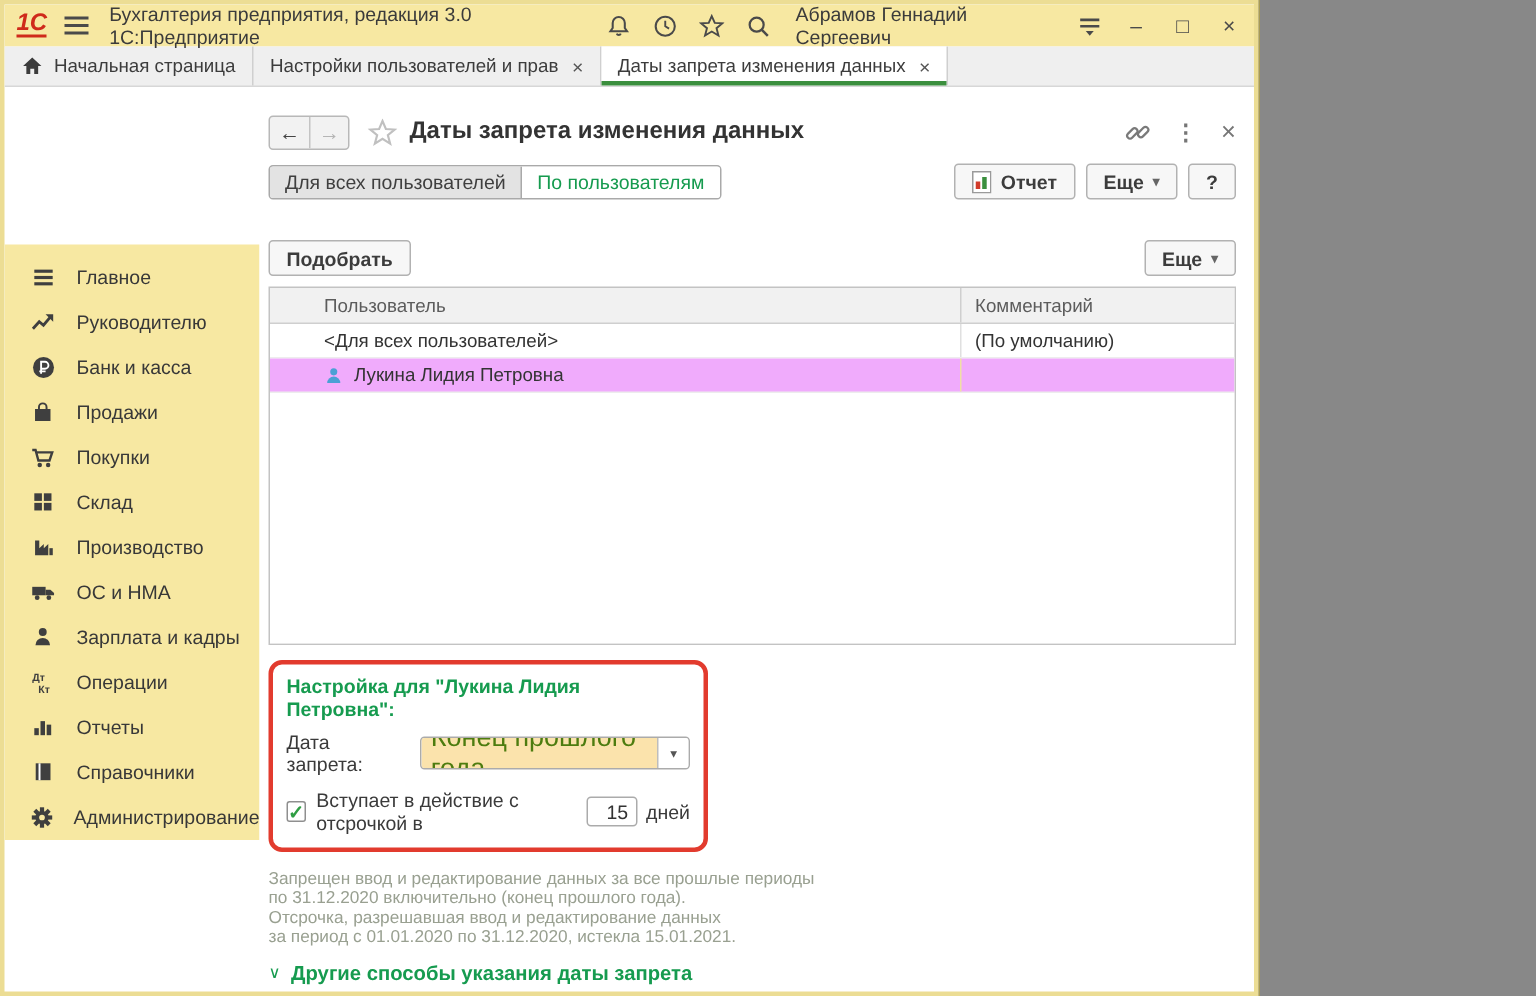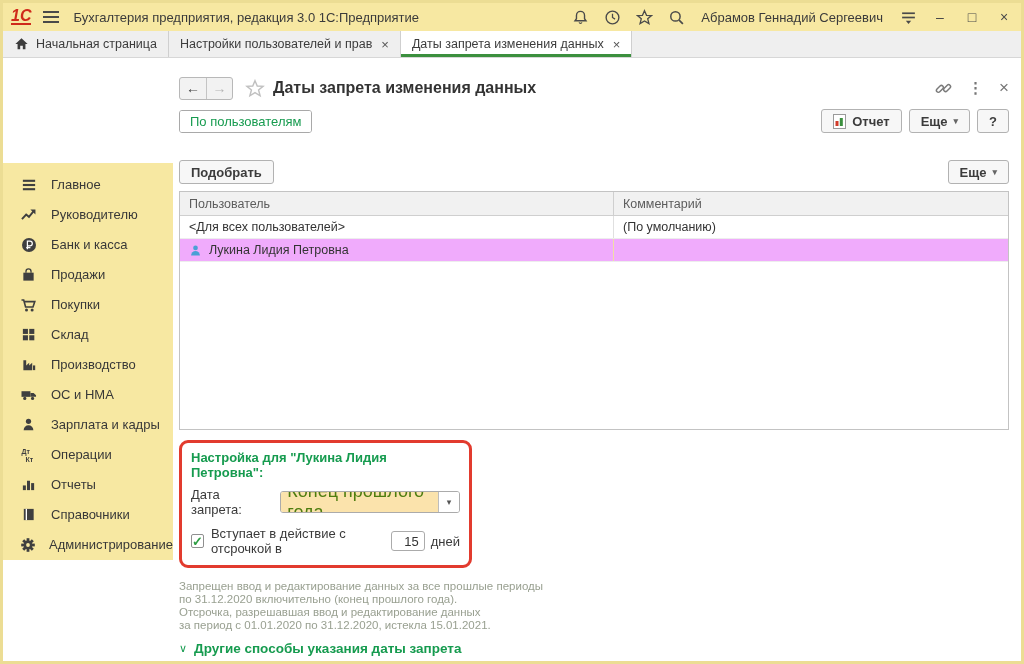--- a/index.html
+++ b/index.html
@@ -1,17 +1,17 @@
 <!DOCTYPE html>
 <html><head>
 <meta charset="utf-8">
 <style>
   * { margin:0; padding:0; box-sizing:border-box; }
   html,body { width:1024px; height:664px; font-family:"Liberation Sans", sans-serif; background:#888; }
-  .window { position:relative; width:1024px; height:664px; background:#fff; border:3px solid #ecdd94; outline:1px solid #a89a55; overflow:hidden; }
+  .window { position:relative; width:839px; height:664px; background:#fff; border:3px solid #ecdd94; outline:1px solid #a89a55; overflow:hidden; }
 
   
   .titlebar { height:28px; background:#f7e8a2; display:flex; align-items:center; padding:0 8px; }
   .logo-1c { color:#cf2a1b; font-weight:bold; font-style:italic; font-size:16px; border-bottom:2px solid #cf2a1b; line-height:14px; margin-right:12px; }
   .hamburger { display:flex; flex-direction:column; gap:3px; width:16px; margin-right:14px; cursor:pointer; }
   .hamburger i { height:2px; background:#4a4a4a; display:block; }
   .app-title { font-size:13px; color:#3b3b3b; }
   .tb-right { margin-left:auto; display:flex; align-items:center; gap:14px; }
   .tb-ico { width:18px; height:18px; display:flex; align-items:center; justify-content:center; cursor:pointer; }
   .user-name { font-size:13px; color:#3b3b3b; margin:0 2px; }
@@ -53,21 +53,21 @@
   .btn { height:24px; background:#f7f7f7; border:1px solid #b2b2b2; border-radius:3px; font-size:13px; color:#3c3c3c; display:inline-flex; align-items:center; padding:0 11px; gap:6px; cursor:pointer;font-weight:bold; }
   .caret { font-size:9px; color:#666; }
 
   .desc { margin-top:7px; font-size:12.5px; color:#818181; }
 
   .pick-row { margin-top:27px; display:flex; align-items:center; }
   .pick-row .btn:last-child { margin-left:auto; }
 
   
   .utable { margin-top:7px; height:239px; border:1px solid #c3c3c3; display:flex; flex-direction:column; overflow:hidden; }
-  .trow { display:flex; flex:none; }
+  .trow { display:flex; flex:none;padding-left:27px; }
   .thead { background:#f1f1f1; border-bottom:1px solid #cfcfcf; height:24px; }
   .thead .cell { color:#5c5c5c; }
   .cell { font-size:12.5px; color:#333; display:flex; align-items:center; padding:0 9px; height:100%; }
   .c1 { width:434px; flex:none; border-right:1px solid #e0e0e0; }
   .thead .c1 { border-right:1px solid #cfcfcf; }
   .c2 { flex:1; }
   .drow { height:23px; border-bottom:1px solid #ededed; cursor:pointer; }
   .drow.selected { background:#f0abfc; }
   .drow.selected .c1 { border-right-color:#f0dfa4; }
   .row-ico { margin-right:7px; display:flex; }
@@ -320,20 +320,21 @@
                 <rect x="7.6" y="5.8" width="7.6" height="3.6" rx="1.8" transform="rotate(-45 11.4 7.6)"></rect>
               </svg>
           </span>
           <span class="ph-ico" style="font-weight:bold;">⋮</span>
           <span class="ph-ico" style="font-size:17px;">×</span>
         </span>
       </div>
 
       <div class="toolbar">
         <span class="segmented">
+          <span class="seg-btn off">Для всех пользователей</span>
           <span class="seg-btn on">По пользователям</span>
         </span>
         <span class="tb-btns">
           <span class="btn">
             <span>
                 <svg width="13" height="15" viewBox="0 0 13 15">
                   <rect x="0.5" y="0.5" width="12" height="14" fill="#fff" stroke="#9a9a9a"></rect>
                   <rect x="2.5" y="7" width="3" height="5" fill="#d13b2a"></rect>
                   <rect x="6.8" y="4" width="3" height="8" fill="#3b8f3e"></rect>
                 </svg>

